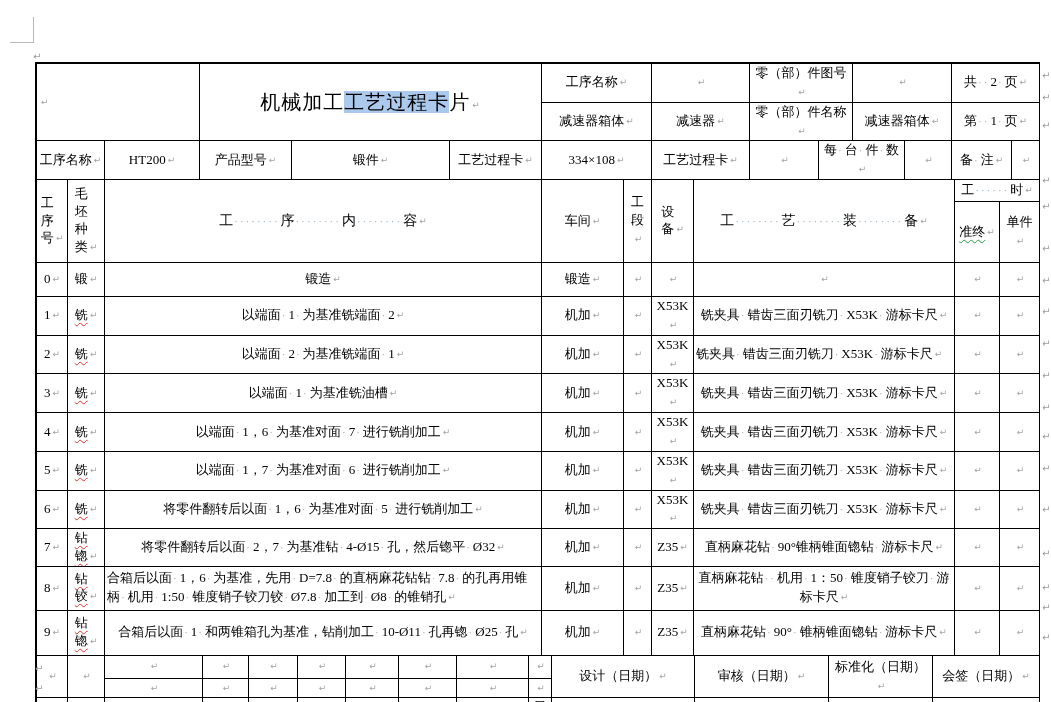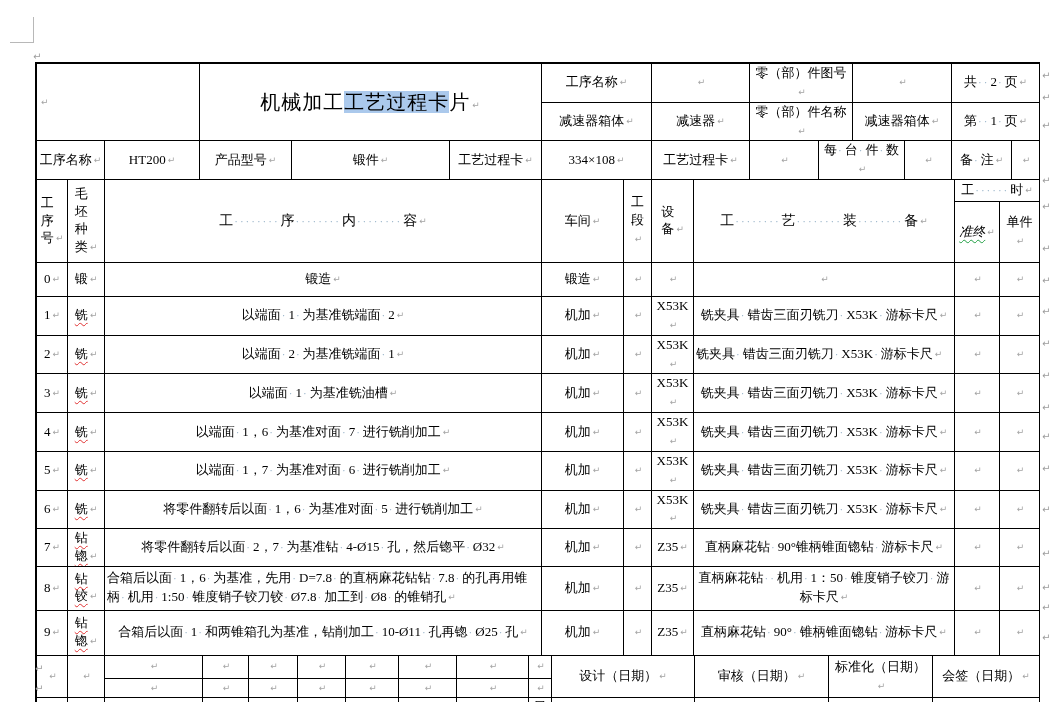--- a/index.html
+++ b/index.html
@@ -21,21 +21,21 @@
     content:"\21B5";color:#a3a3a3;font-family:"DejaVu Sans",sans-serif;
     font-size:9px;margin-left:2px;vertical-align:1px;
   }
   .lalign{text-align:left;}
   .title-cell{font-size:20px;letter-spacing:1px;}
   .sel{background:#abc9ec;}
   .hdr-big{font-size:14px;}
   .stack{display:inline-block;width:1.06em;line-height:1.35;}
   .sp{color:#94b0c6;font-size:11px;letter-spacing:2px;margin:0 1px;}
   .rwavy{text-decoration:underline;text-decoration-style:wavy;text-decoration-color:#e03131;text-decoration-thickness:1px;text-underline-offset:3px;}
-  .gwavy{text-decoration:underline;text-decoration-style:wavy;text-decoration-color:#1f9e42;text-decoration-thickness:1px;text-underline-offset:3px;font-style:italic;}
+  .gwavy{text-decoration:underline;text-decoration-style:wavy;text-decoration-color:#1f9e42;text-decoration-thickness:1px;text-underline-offset:3px;}
   .pm{position:absolute;width:12px;height:12px;}
   .pm::after{content:"\21B5";color:#9d9d9d;font-family:"DejaVu Sans",sans-serif;font-size:10px;}
 </style>
 </head>
 <body>
 
 <div class="crop-v"></div>
 <div class="crop-h"></div>
 
 <div class="sheet">

